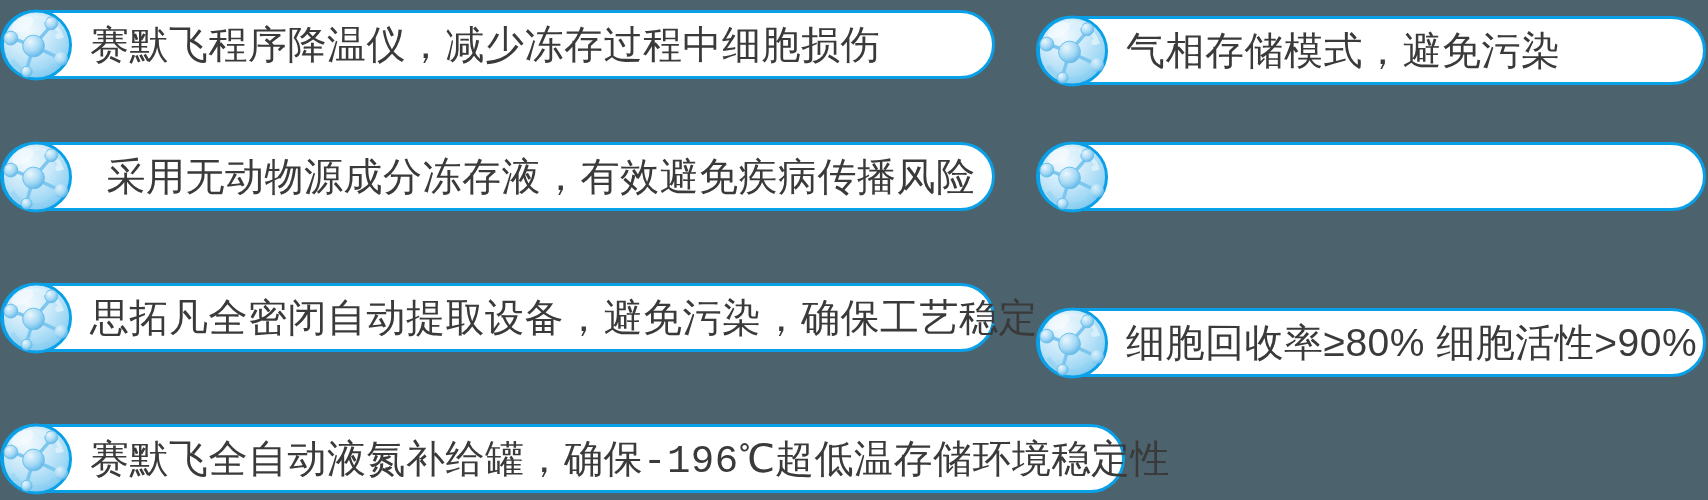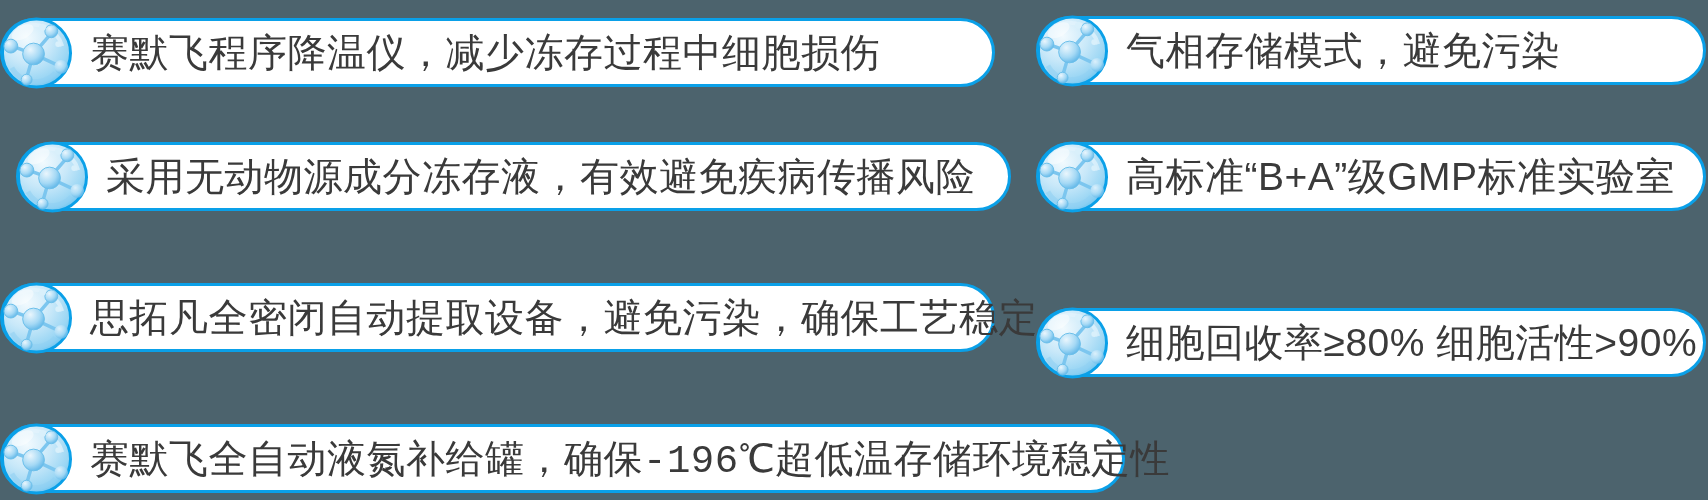--- a/index.html
+++ b/index.html
@@ -43,22 +43,22 @@
     left: -3px;
     top: 50%;
     transform: translateY(-50%);
     width: 73px;
     height: 73px;
     display: block;
   }
   .pill .icon svg { width: 100%; height: 100%; display: block; }
 
   
-  .pos-left-1  { left: 0;      top: 18px;   width: 995px;  }
-  .pos-left-2  { left: 16px;      top: 142px; width: 995px;  }
+  .pos-left-1  { left: 0;      top: 10px;   width: 995px;  }
+  .pos-left-2  { left: 0;      top: 142px; width: 995px; justify-content: center;  }
   .pos-left-3  { left: 0;      top: 283px; width: 995px;  }
   .pos-left-4  { left: 0;      top: 424px; width: 1125px; font-family: Liberation Mono, monospace; }
   .pos-right-1 { left: 1036px; top: 16px;   width: 670px;  }
   .pos-right-2 { left: 1036px; top: 142px; width: 670px;  }
   .pos-right-3 { left: 1036px; top: 283px; width: 670px; margin-top: 25px;  }
 </style>
 </head>
 <body>
 
 <div class="stage">
@@ -280,21 +280,20 @@
         <circle cx="34" cy="38" r="11" fill="url(#ballG)" stroke="#6CBFEA" stroke-width="1"></circle>
         <circle cx="52" cy="15" r="6.5" fill="url(#ballG)" stroke="#6CBFEA" stroke-width="1"></circle>
         <circle cx="11" cy="30" r="7" fill="url(#ballG)" stroke="#6CBFEA" stroke-width="1"></circle>
         <circle cx="27" cy="64" r="5.5" fill="url(#ballG)" stroke="#6CBFEA" stroke-width="1"></circle>
         <circle cx="62" cy="51" r="7" fill="url(#ballG)" opacity="0.85"></circle>
         <circle cx="43" cy="11" r="3.5" fill="#D9F0FB"></circle>
         <circle cx="59" cy="28" r="3" fill="#D9F0FB"></circle>
         <ellipse cx="23" cy="16" rx="12" ry="6.5" fill="#FFFFFF" opacity="0.45" transform="rotate(-28 23 16)"></ellipse>
       </svg>
     </span>
-    <span class="label">高标准“B+A”级GMP标准实验室</span>
   </div>
 
   <div class="pill pos-right-3">
     <span class="icon">
       <svg viewBox="0 0 74 74" xmlns="http://www.w3.org/2000/svg">
         <defs>
           <radialGradient id="sphereG" cx="36%" cy="28%" r="82%">
             <stop offset="0%" stop-color="#F2FAFE"></stop>
             <stop offset="45%" stop-color="#C8E8F9"></stop>
             <stop offset="78%" stop-color="#9AD6F4"></stop>

